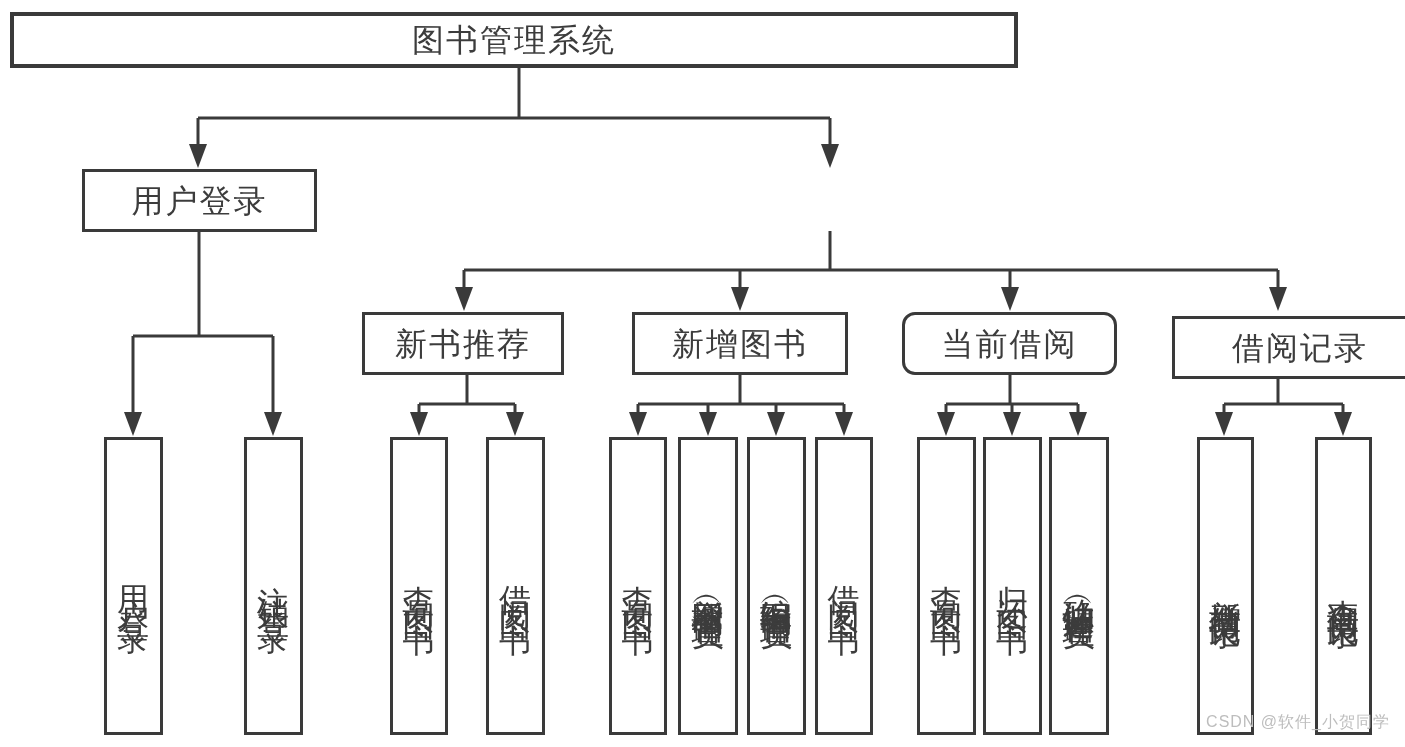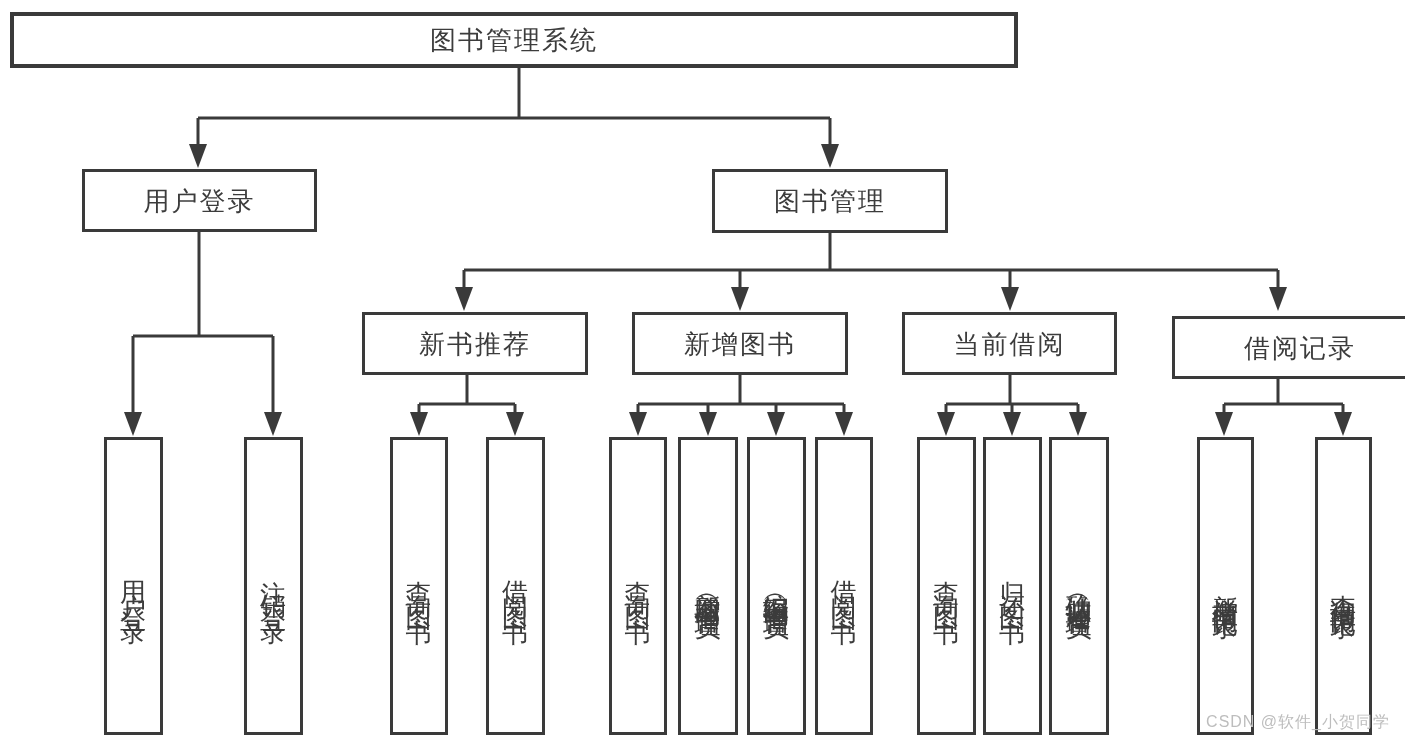--- a/index.html
+++ b/index.html
@@ -18,21 +18,21 @@
   }
   .node {
     position: absolute;
     box-sizing: border-box;
     border: 3px solid #3a3a3a;
     background: #ffffff;
     display: flex;
     align-items: center;
     justify-content: center;
     color: #3c3c3c;
-    font-size: 26px;
+    font-size: 32px;
     letter-spacing: 2px;
     text-align: center;
     line-height: 1;
   }
   .node.root { border-width: 4px; }
   .leaf span {
     writing-mode: vertical-rl;
     text-orientation: mixed;
     white-space: nowrap;
     line-height: 1;
@@ -105,31 +105,28 @@
     <polygon fill="#3a3a3a" points="1334,412 1352,412 1343,436"></polygon>
   </svg>
 
   <div class="node root" style="left:10px; top:12px; width:1008px; height:56px;">
     <span>图书管理系统</span>
   </div>
 
   <div class="node" style="left:82px; top:169px; width:235px; height:63px;">
     <span>用户登录</span>
   </div>
-  <div class="node" style="left:712px; top:169px; width:236px; height:64px;">
-    <span>图书管理</span>
-  </div>
 
-  <div class="node" style="left:362px; top:312px; width:226px; height:63px;">
+  <div class="node" style="left:362px; top:312px; width:202px; height:63px;">
     <span>新书推荐</span>
   </div>
   <div class="node" style="left:632px; top:312px; width:216px; height:63px;">
     <span>新增图书</span>
   </div>
-  <div class="node" style="left:902px; top:312px; width:215px; height:63px;">
+  <div class="node" style="left:902px; top:312px; width:215px; height:63px;border-radius:13px;">
     <span>当前借阅</span>
   </div>
   <div class="node" style="left:1172px; top:316px; width:256px; height:63px;">
     <span>借阅记录</span>
   </div>
 
   <div class="node leaf ls-lg" style="left:104px; top:437px; width:59px; height:298px;">
     <span>用户登录</span>
   </div>
   <div class="node leaf ls-lg" style="left:244px; top:437px; width:59px; height:298px;">

